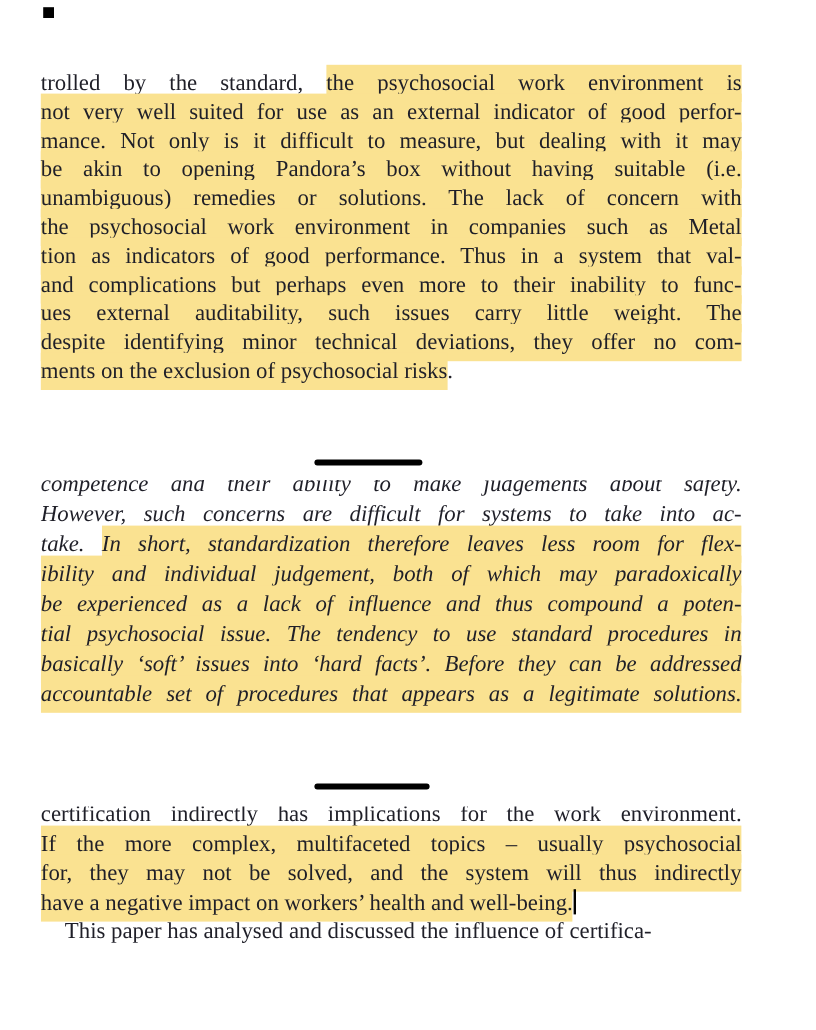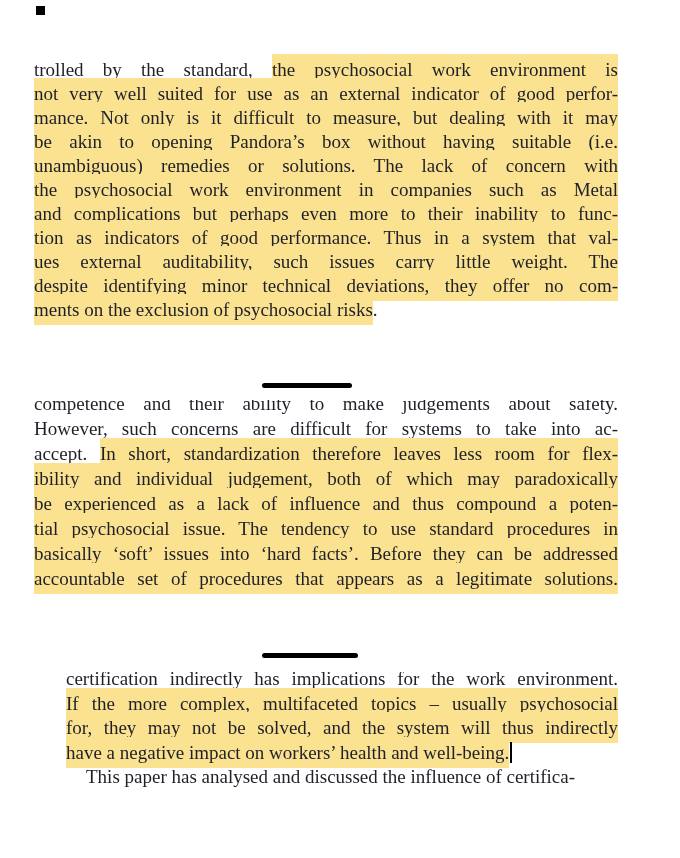--- a/index.html
+++ b/index.html
@@ -8,24 +8,24 @@
     background:var(--bg,#fff);
     font-family:"Liberation Serif","DejaVu Serif",serif;
   }
   .marker{position:absolute;left:36px;top:6px;width:9px;height:9px;background:var(--ink,#111);}
   .para{
     position:absolute;left:34px;width:584px;
     color:var(--fg,#1f1f28);font-size:19px;
   }
   .para-1{top:58px;line-height:24px;}
   .clipwrap{position:absolute;left:34px;width:584px;overflow:hidden;}
-  .clip-2{top:400px;height:241px;}
+  .clip-2{top:400px;height:241px;font-style:italic;}
   .clip-2 .inner{margin-top:-9px;line-height:25px;}
   .clip-3{top:672px;height:141px;}
-  .clip-3 .inner{margin-top:-5px;line-height:24.5px;margin-left:32px;}
+  .clip-3 .inner{margin-top:-5px;line-height:24.5px;}
   .inner{color:var(--fg,#1f1f28);font-size:19px;}
   .line{white-space:normal;}
   .line.j{text-align:justify;text-align-last:justify;}
   .hl{background:var(--hl,#fae291);padding:5px 0;text-align:center;}
   .caret{
     display:inline-block;width:2px;height:21px;background:var(--ink,#111);
     vertical-align:-4px;margin-left:1px;
   }
   .sep{position:absolute;height:5px;background:var(--ink,#000);border-radius:3px;}
   .sep-1{left:262px;top:383px;width:90px;}
@@ -36,34 +36,34 @@
 
 <div class="marker"></div>
 
 <div class="para para-1">
     <div class="line j"><span>trolled by the standard, </span><span class="hl">the psychosocial work environment is</span></div>
     <div class="line j"><span class="hl">not very well suited for use as an external indicator of good perfor-</span></div>
     <div class="line j"><span class="hl">mance. Not only is it difficult to measure, but dealing with it may</span></div>
     <div class="line j"><span class="hl">be akin to opening Pandora’s box without having suitable (i.e.</span></div>
     <div class="line j"><span class="hl">unambiguous) remedies or solutions. The lack of concern with</span></div>
     <div class="line j"><span class="hl">the psychosocial work environment in companies such as Metal</span></div>
+    <div class="line j"><span class="hl">tion as indicators of good performance. Thus in a system that val-</span></div>
     <div class="line j"><span class="hl">and complications but perhaps even more to their inability to func-</span></div>
-    <div class="line j"><span class="hl">tion as indicators of good performance. Thus in a system that val-</span></div>
     <div class="line j"><span class="hl">ues external auditability, such issues carry little weight. The</span></div>
     <div class="line j"><span class="hl">despite identifying minor technical deviations, they offer no com-</span></div>
     <div class="line"><span class="hl">ments on the exclusion of psychosocial risks</span><span>.</span></div>
   </div>
 
 <div class="sep sep-1"></div>
 
 <div class="clipwrap clip-2">
   <div class="inner">
       <div class="line j"><span>competence and their ability to make judgements about safety.</span></div>
       <div class="line j"><span>However, such concerns are difficult for systems to take into ac-</span></div>
-      <div class="line j"><span>accept. </span><span class="hl">In short, standardization therefore leaves less room for flex-</span></div>
+      <div class="line j"><span>take. </span><span class="hl">In short, standardization therefore leaves less room for flex-</span></div>
       <div class="line j"><span class="hl">ibility and individual judgement, both of which may paradoxically</span></div>
       <div class="line j"><span class="hl">be experienced as a lack of influence and thus compound a poten-</span></div>
       <div class="line j"><span class="hl">tial psychosocial issue. The tendency to use standard procedures in</span></div>
       <div class="line j"><span class="hl">basically ‘soft’ issues into ‘hard facts’. Before they can be addressed</span></div>
       <div class="line j"><span class="hl">accountable set of procedures that appears as a legitimate solutions.</span></div>
     </div>
 </div>
 
 <div class="sep sep-2"></div>
 

